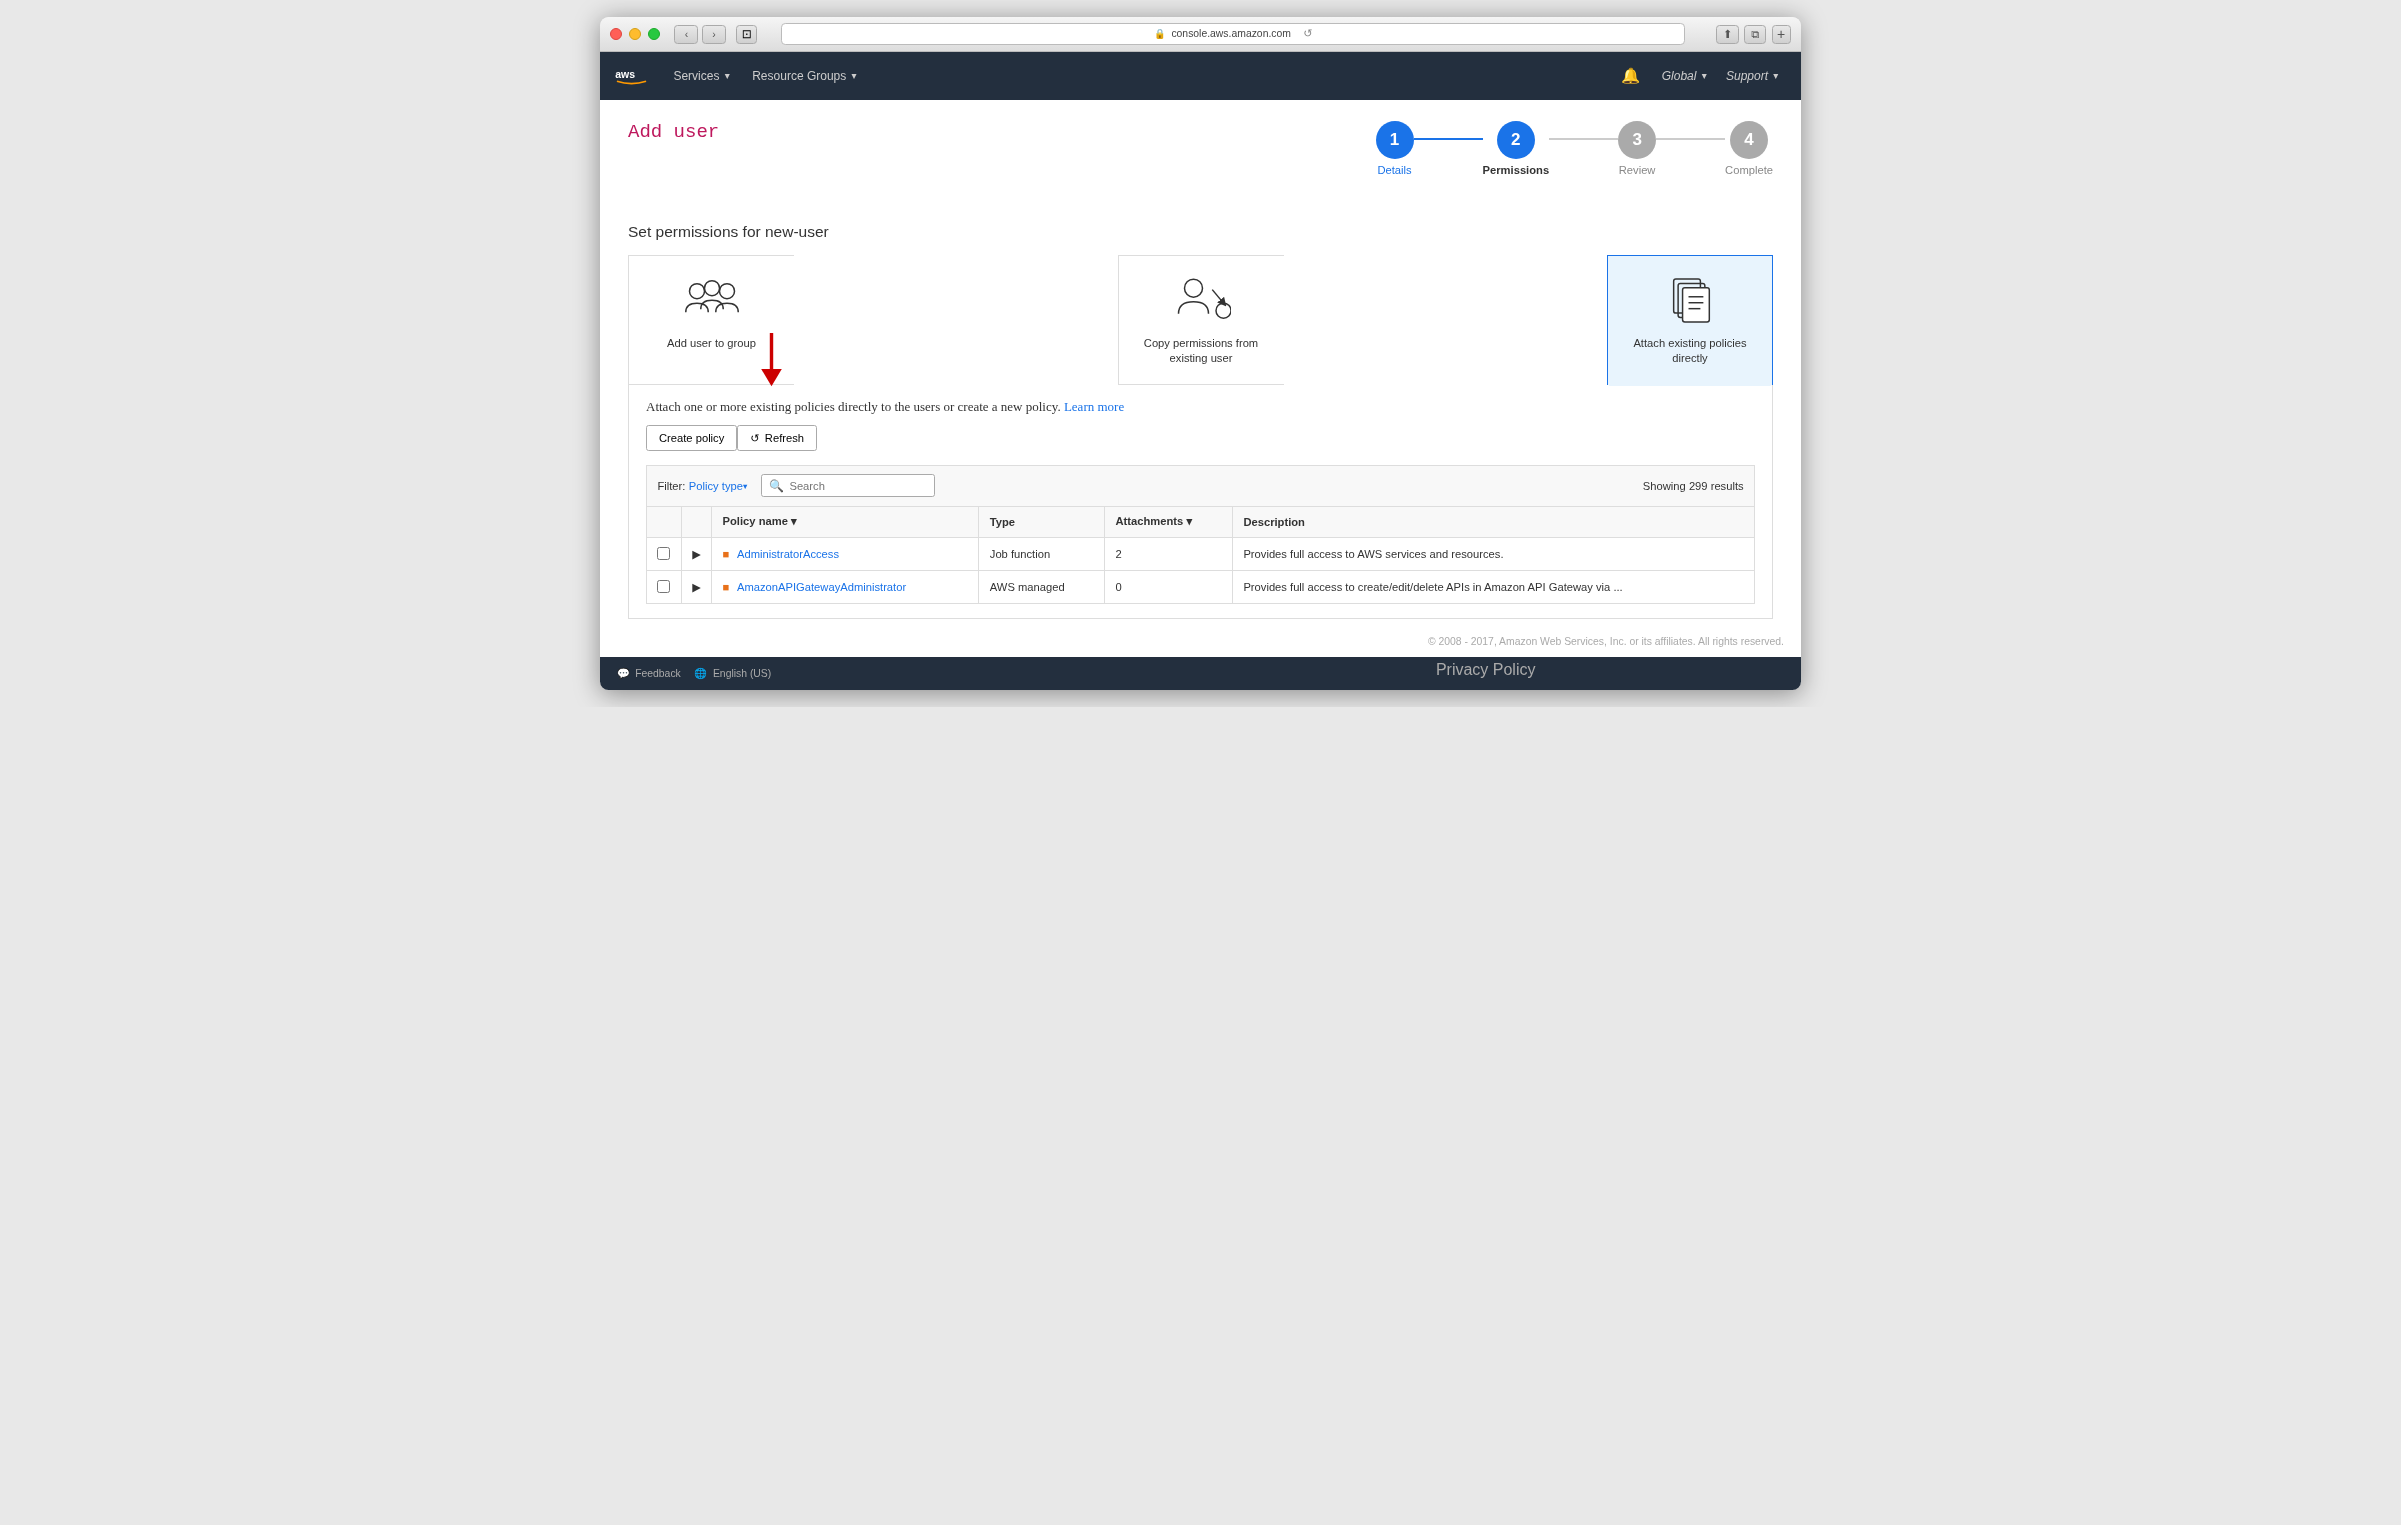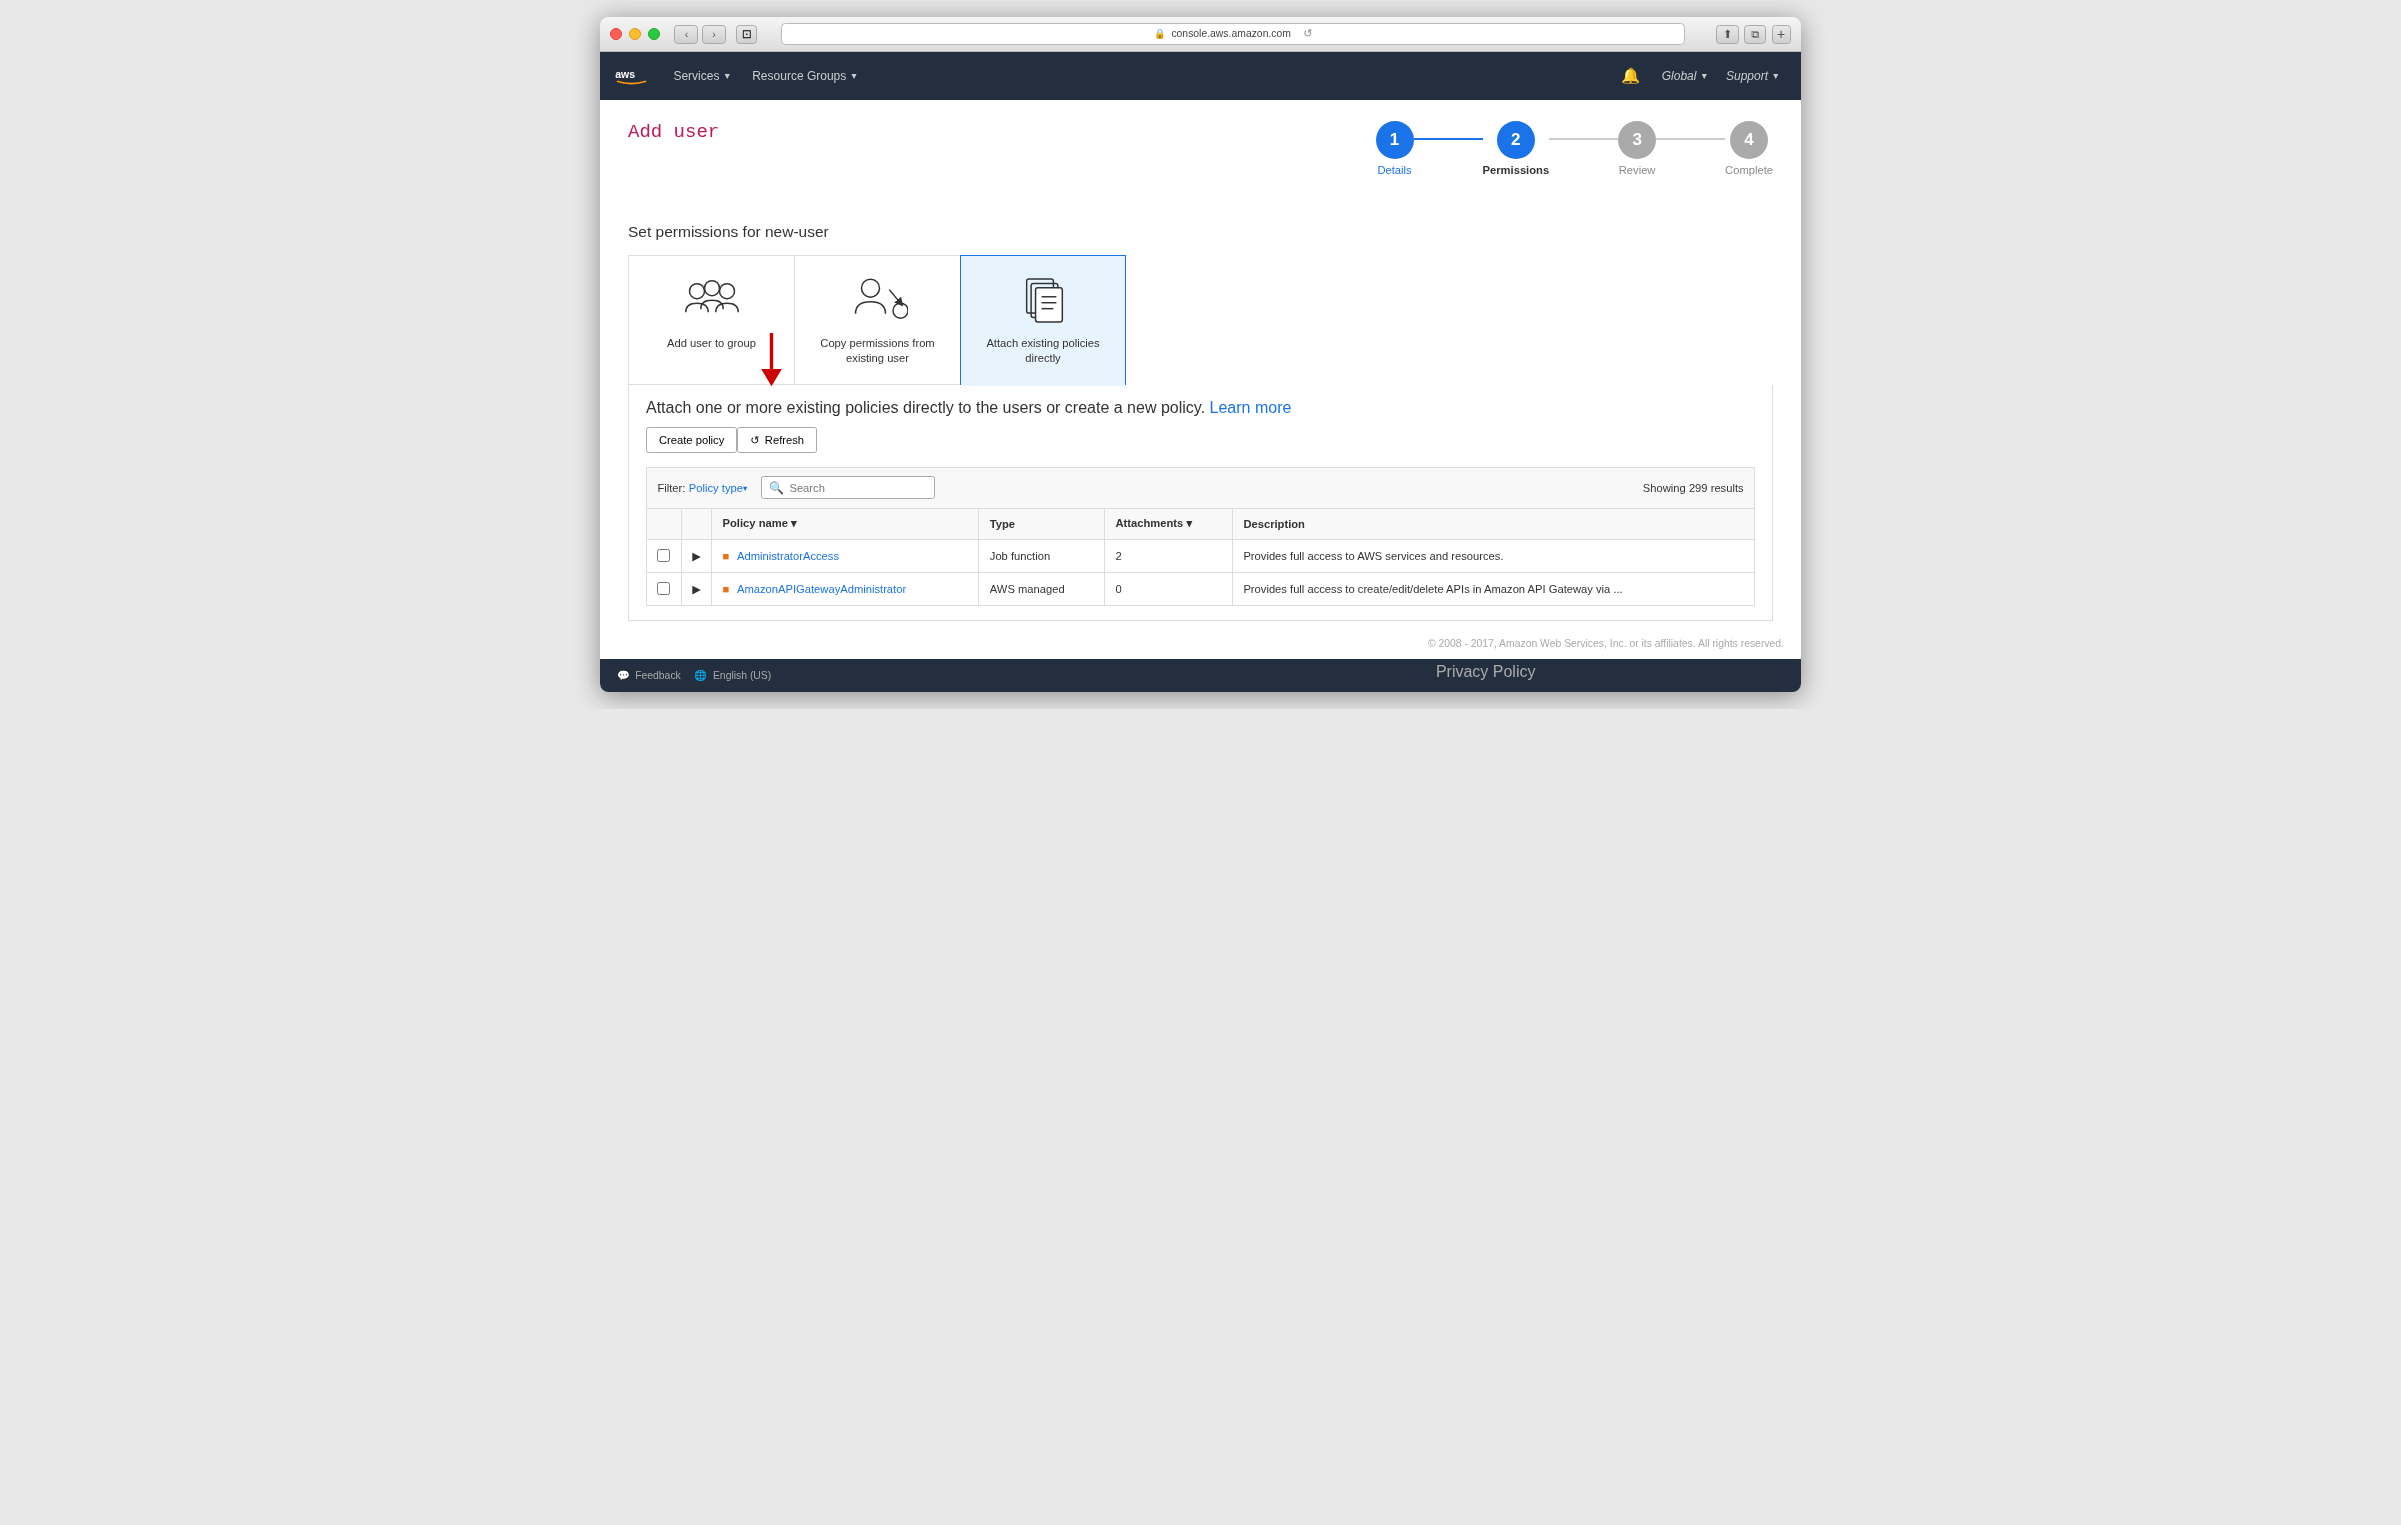--- a/index.html
+++ b/index.html
@@ -45,30 +45,30 @@
     .step-circle.inactive { background: #aaa; color: white; }
     .step-label { font-size: 11.2px; color: #333; }
     .step-label.bold { font-weight: bold; }
     .step-line { width: 69px; height: 1.7px; background: #ccc; margin-bottom: 19px; }
     .step-line.active { background: #1a73e8; }
 
     
     .section-title { font-size: 15.5px; font-weight: 400; color: #333; margin-bottom: 14px; }
 
     
-    .permission-cards { display: flex; gap: 0; margin-bottom: 0; }
+    .permission-cards { display: flex; gap: 0; margin-bottom: 0; justify-content: space-between; }
     .perm-card { border: 0.9px solid #ddd; padding: 17px 14px; display: flex; flex-direction: column; align-items: center; gap: 10.4px; cursor: pointer; width: 166px; }
     .perm-card.selected { background: #e8f4fd; border-color: #1a73e8; border-bottom: none; }
     .perm-card:not(.selected) { border-bottom: 0.9px solid #ddd; }
     .perm-card .card-icon { width: 60px; height: 52px; display: flex; align-items: center; justify-content: center; }
     .perm-card .card-label { font-size: 11.2px; color: #333; text-align: center; line-height: 1.4; }
 
     
     .info-box { border: 0.9px solid #ddd; border-top: none; padding: 14px 17px; margin-bottom: 17px; }
-    .info-text { font-size: 16px; color: #333; margin-bottom: 10.4px; }
+    .info-text { font-size: 13px; color: #333; margin-bottom: 10.4px; font-family: Liberation Serif, serif; }
     .info-text a { color: #1a73e8; text-decoration: none; }
 
     
     .btn { padding: 5.2px 12px; border: 0.9px solid #aaa; border-radius: 2.6px; background: white; cursor: pointer; font-size: 11.2px; display: inline-flex; align-items: center; gap: 5.2px; }
 
     
     .filter-row { display: flex; align-items: center; padding: 8.6px 10.4px; background: #f8f8f8; border: 0.9px solid #ddd; border-bottom: none; }
     .filter-label { font-size: 11.2px; color: #333; margin-right: 3.5px; }
     .filter-value { font-size: 11.2px; color: #1a73e8; font-weight: 500; }
     .filter-caret { font-size: 8.6px; color: #1a73e8; margin-right: 14px; }

